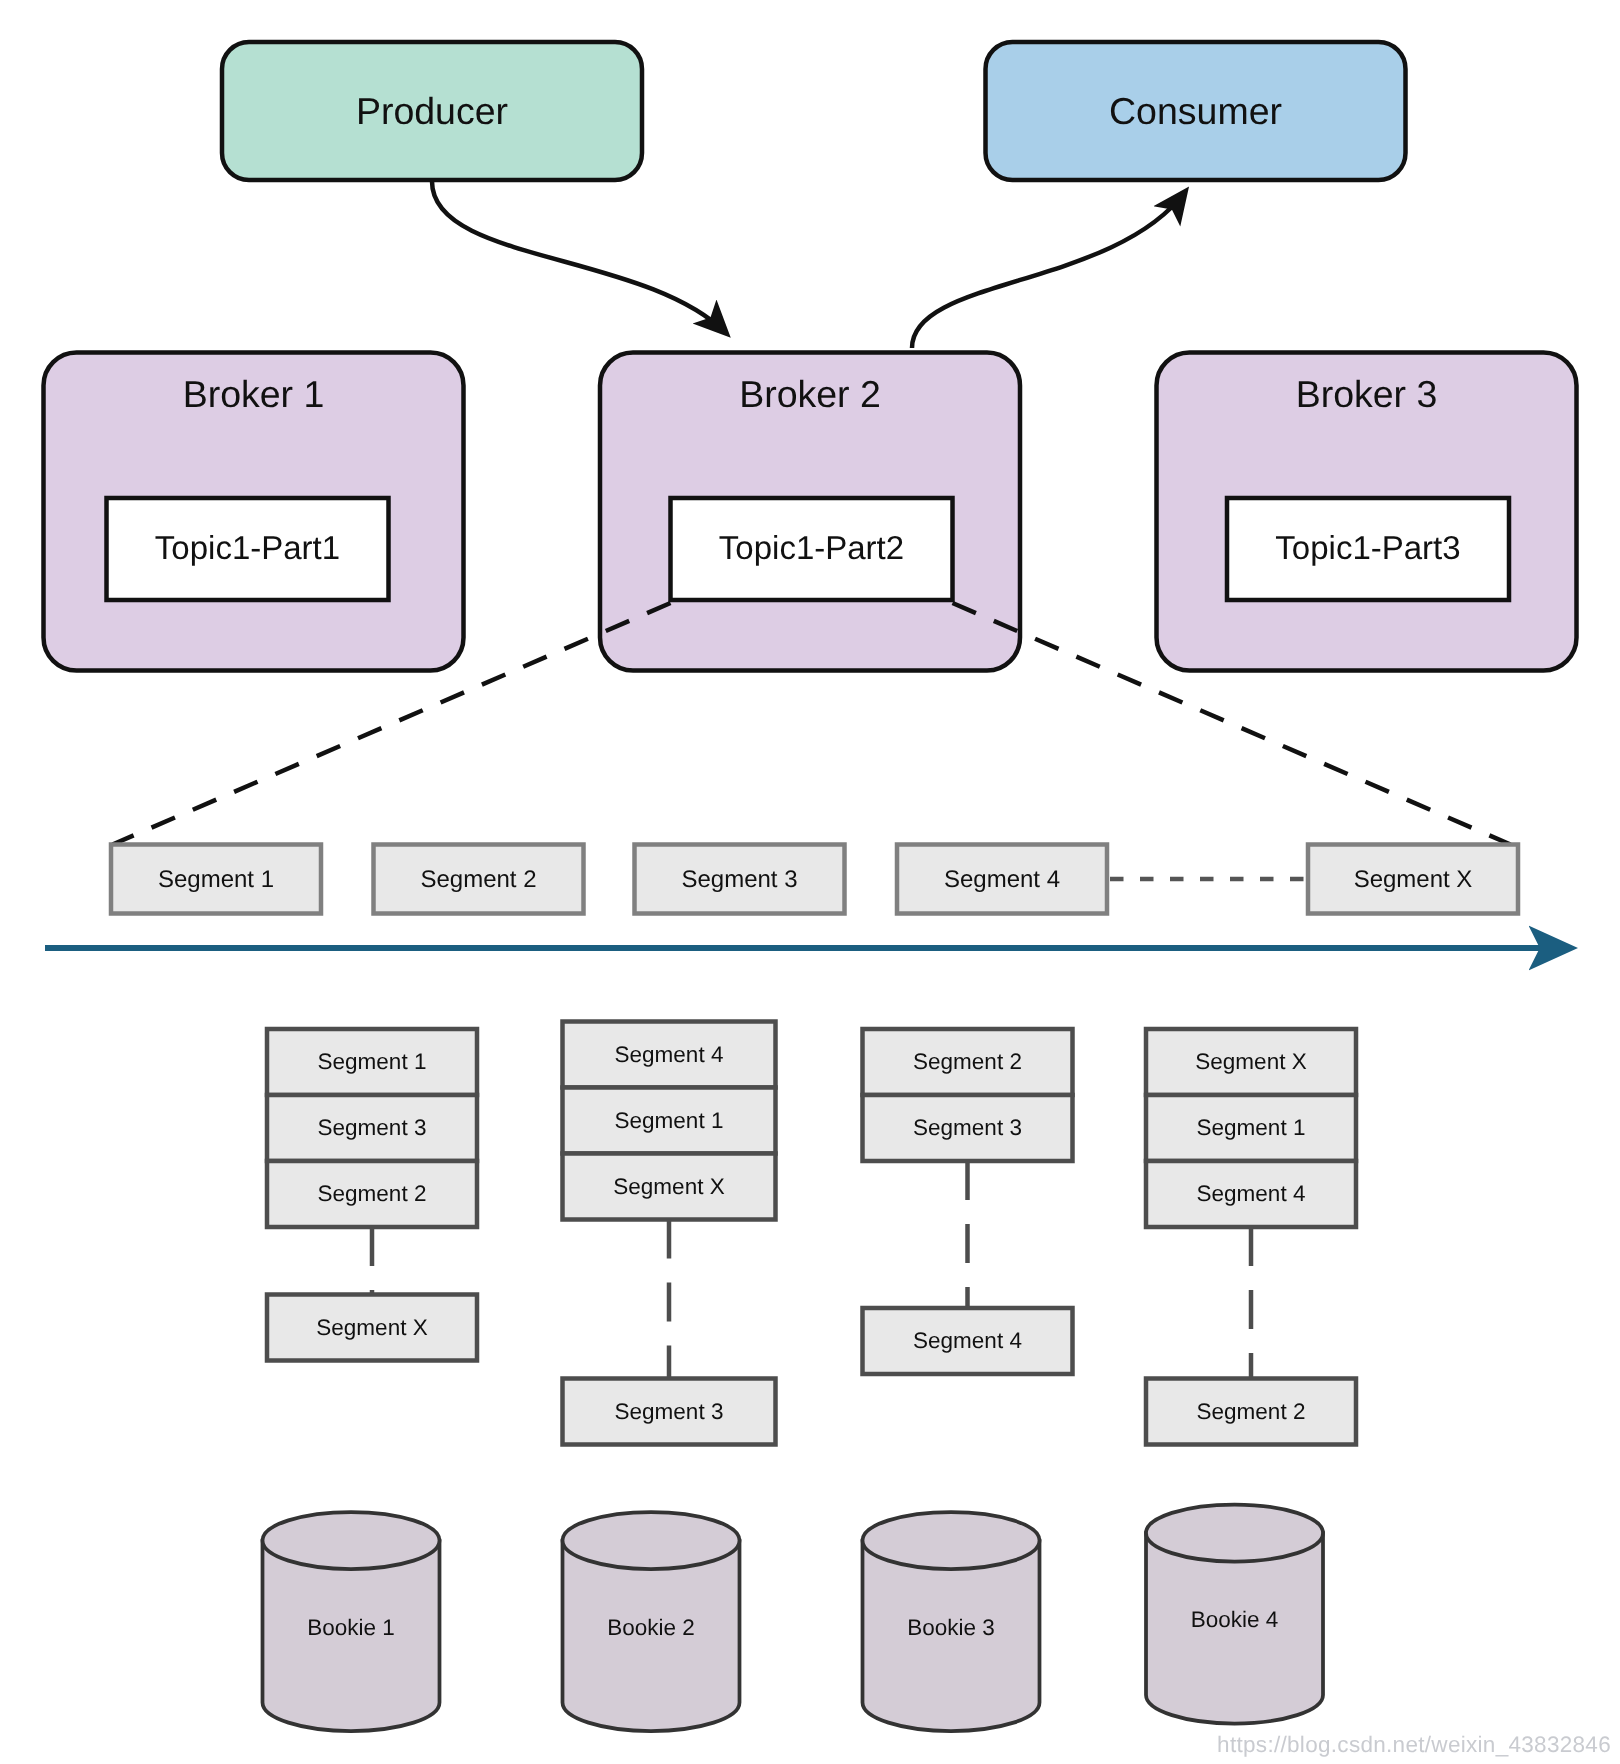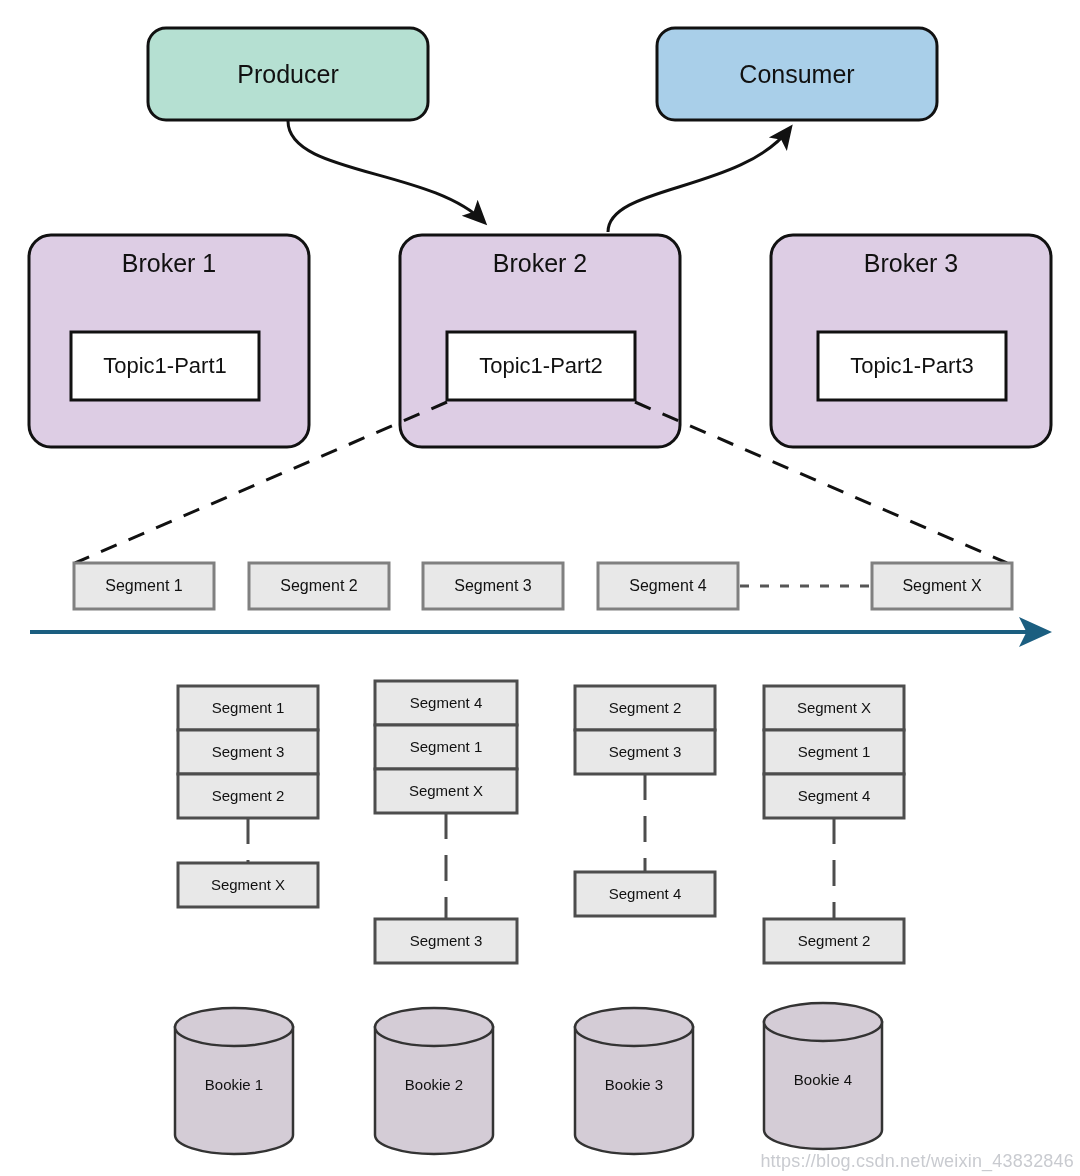--- a/index.html
+++ b/index.html
@@ -37,21 +37,21 @@
   .lbl-big   { font-size: 25px; }
   .lbl-mid   { font-size: 22px; }
   .lbl-seg   { font-size: 16px; }
   .lbl-small { font-size: 15px; }
 
   .watermark {
     position: absolute;
     right: 6px;
     bottom: 4px;
     font-family: "Liberation Sans", sans-serif;
-    font-size: 18px;
+    font-size: 15px;
     color: #c9cbd0;
     letter-spacing: 0.2px;
     user-select: none;
   }
 </style>
 </head>
 <body>
 
 <div id="stage">
 

